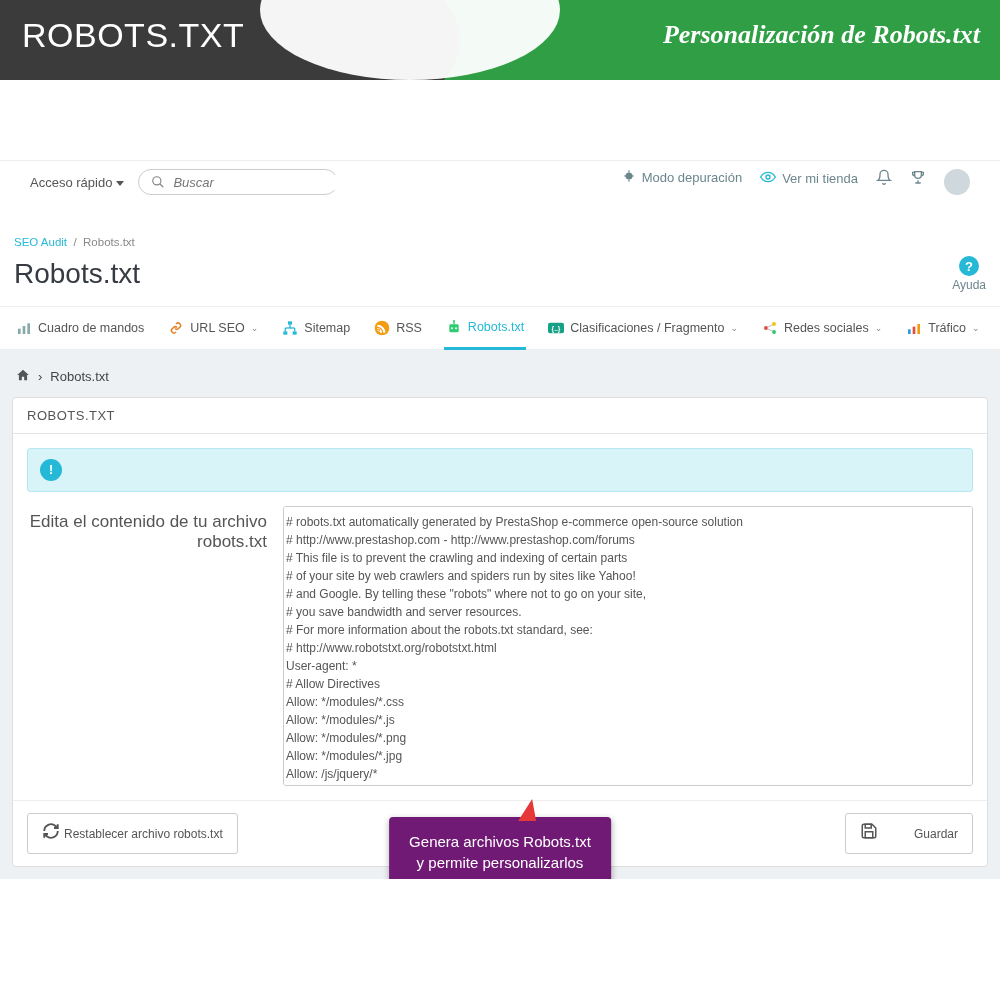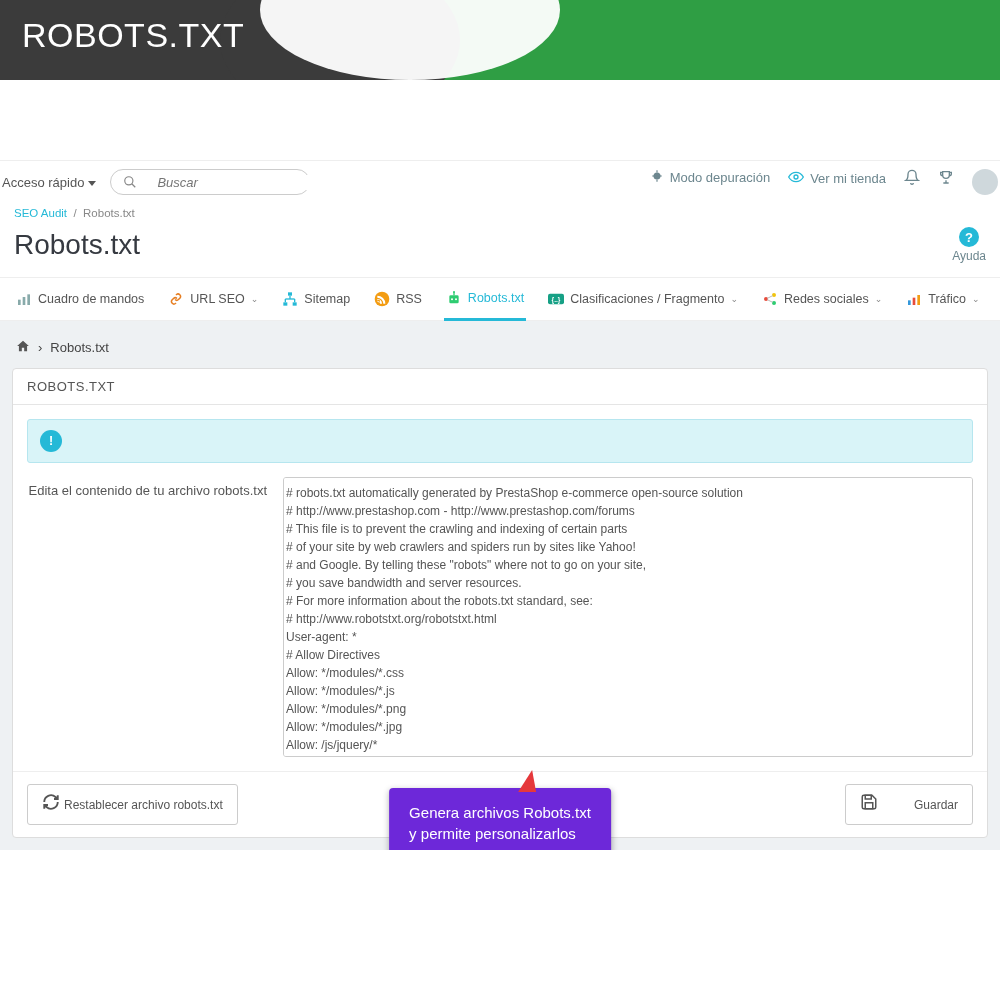--- a/index.html
+++ b/index.html
@@ -5,68 +5,69 @@
   * { box-sizing: border-box; margin: 0; padding: 0; }
   body { font-family: -apple-system, BlinkMacSystemFont, "Segoe UI", Helvetica, Arial, sans-serif; font-size: 13px; color: #555; background: #fff; width: 1000px; }
   .banner { position: relative; height: 80px; background: #3b3b3b; overflow: hidden; }
   .banner-green { position: absolute; right: 0; top: 0; height: 80px; width: 660px; background: #2f9e44; }
   .banner-green::before { content: ""; position: absolute; left: -120px; top: -40px; width: 240px; height: 160px; background: #3b3b3b; border-radius: 50%; }
   .banner-curve { position: absolute; left: 260px; top: -60px; width: 300px; height: 140px; background: #fff; border-radius: 50%; opacity: .95; }
   .banner-title { position: absolute; left: 22px; top: 16px; color: #fff; font-size: 34px; font-weight: 500; letter-spacing: .5px; }
   .banner-sub { position: absolute; right: 20px; top: 20px; color: #fff; font-style: italic; font-size: 26px; font-weight: 600; font-family: Georgia, serif; }
   .spacer { height: 80px; background: #fff; }
 
-  .topbar { display: flex; align-items: center; padding: 8px 2px; gap: 14px; border-top: 1px solid #eee; }
+  .topbar { display: flex; align-items: center; padding: 8px 30px; gap: 14px; border-top: 1px solid #eee; }
   .quick-access { font-size: 13px; color: #555; cursor: pointer; }
   .caret-down { display: inline-block; margin-left: 4px; border-left: 4px solid transparent; border-right: 4px solid transparent; border-top: 5px solid #555; vertical-align: middle; }
-  .search-wrap { display: flex; align-items: center; border: 1px solid #ccc; border-radius: 18px; padding: 4px 12px; width: 200px; gap: 20px; }
+  .search-wrap { display: flex; align-items: center; border: 1px solid #ccc; border-radius: 18px; padding: 4px 12px; width: 200px; gap: 8px; }
   .search-wrap input { border: none; outline: none; flex: 1; font-size: 13px; font-style: italic; color: #888; }
   .top-right { margin-left: auto; display: flex; align-items: flex-start; gap: 18px; color: #6c868e; font-size: 13px; }
   .top-right .item { display: flex; align-items: center; gap: 6px; cursor: pointer; }
   .eye-icon { color: #25b9d7; }
   .icon-btn { color: #6c868e; cursor: pointer; }
   .avatar { width: 26px; height: 26px; border-radius: 50%; background: #cfd8dc; }
 
-  .crumbs { padding: 4px 14px; font-size: 11.5px; color: #888; }
+  .crumbs { padding: 4px 14px; font-size: 11.5px; color: #888; margin-top: 29px; }
   .crumbs a { color: #25b9d7; text-decoration: none; }
   .page-head { display: flex; align-items: center; padding: 4px 14px 14px; }
   .page-title { font-size: 28px; font-weight: 500; color: #363a41; }
   .help { margin-left: auto; text-align: center; color: #6c868e; font-size: 12px; }
   .help-circle { width: 20px; height: 20px; border-radius: 50%; background: #25b9d7; color: #fff; font-weight: bold; display: flex; align-items: center; justify-content: center; margin: 0 auto 2px; font-size: 13px; }
 
   .tabs { display: flex; gap: 20px; padding: 0 14px; border-top: 1px solid #eee; border-bottom: 1px solid #eee; font-size: 12.5px; }
   .tab { display: flex; align-items: center; gap: 6px; padding: 12px 2px; color: #555; cursor: pointer; white-space: nowrap; }
   .tab.active { color: #25b9d7; border-bottom: 3px solid #25b9d7; margin-bottom: -1px; }
   .tab .chev { font-size: 9px; color: #888; }
   .ic { width: 16px; height: 16px; display: inline-flex; align-items: center; justify-content: center; }
 
   .content { background: #eef1f3; padding: 12px; }
   .breadcrumb2 { display: flex; align-items: center; gap: 8px; padding: 6px 4px 12px; font-size: 13px; color: #444; }
   .panel { background: #fff; border: 1px solid #ddd; border-radius: 4px; }
   .panel-head { padding: 10px 14px; font-size: 13px; color: #555; border-bottom: 1px solid #e5e5e5; letter-spacing: .5px; }
   .alert { margin: 14px; background: #d9f4f8; border: 1px solid #b6e6ef; color: #1a7a8c; padding: 10px 12px; border-radius: 3px; display: flex; align-items: center; gap: 10px; font-size: 12.5px; }
   .alert-icon { width: 22px; height: 22px; border-radius: 50%; background: #25b9d7; color: #fff; display: flex; align-items: center; justify-content: center; font-weight: bold; flex-shrink: 0; }
   .editor-row { display: flex; gap: 16px; padding: 0 14px 14px; align-items: flex-start; }
-  .editor-label { width: 240px; text-align: right; padding-top: 6px; font-size: 13px; color: #555; }
+  .editor-label { width: 240px; text-align: right; padding-top: 6px; font-size: 17px; color: #555; }
   .editor-box { flex: 1; border: 1px solid #ccc; border-radius: 3px; background: #fff; padding: 6px 2px; height: 280px; overflow-y: scroll; font-size: 12px; line-height: 1.5; color: #555; white-space: pre-wrap; }
   .panel-foot { display: flex; padding: 12px 14px; border-top: 1px solid #eee; position: relative; }
   .btn { border: 1px solid #ccc; border-radius: 3px; background: #fff; padding: 8px 14px; font-size: 12px; color: #555; cursor: pointer; text-align: center; display: flex; flex-direction: row; align-items: center; gap: 4px; min-width: 70px; }
   .btn.save { margin-left: auto; gap: 36px; }
   .btn .big-ic { font-size: 18px; }
 
-  .callout { position: absolute; left: 50%; top: 16px; transform: translateX(-50%); background: #6d28d9; color: #fff; padding: 14px 20px; border-radius: 4px; font-size: 15px; text-align: left; line-height: 1.4; box-shadow: 0 2px 6px rgba(0,0,0,.3); }
+  .callout { position: absolute; left: 50%; top: 16px; transform: translateX(-50%); background: #701a75; color: #fff; padding: 14px 20px; border-radius: 4px; font-size: 15px; text-align: center; line-height: 1.4; box-shadow: 0 2px 6px rgba(0,0,0,.3); }
   .callout::before { content: ""; position: absolute; top: -18px; left: 58%; border-left: 14px solid transparent; border-right: 4px solid transparent; border-bottom: 22px solid #e5383b; }
 </style>
 </head>
 <body>
 
 <div class="banner">
   <div class="banner-green"></div>
   <div class="banner-curve"></div>
   <div class="banner-title">ROBOTS.TXT</div>
+  <div class="banner-sub">Personalización de Robots.txt</div>
 </div>
 <div class="spacer"></div>
 
 <div class="topbar">
   <div class="quick-access">
     <span>Acceso rápido</span><span class="caret-down"></span>
   </div>
   <div class="search-wrap">
     <span class="ic">
       <svg width="14" height="14" viewBox="0 0 24 24" fill="none" stroke="#888" stroke-width="2">

